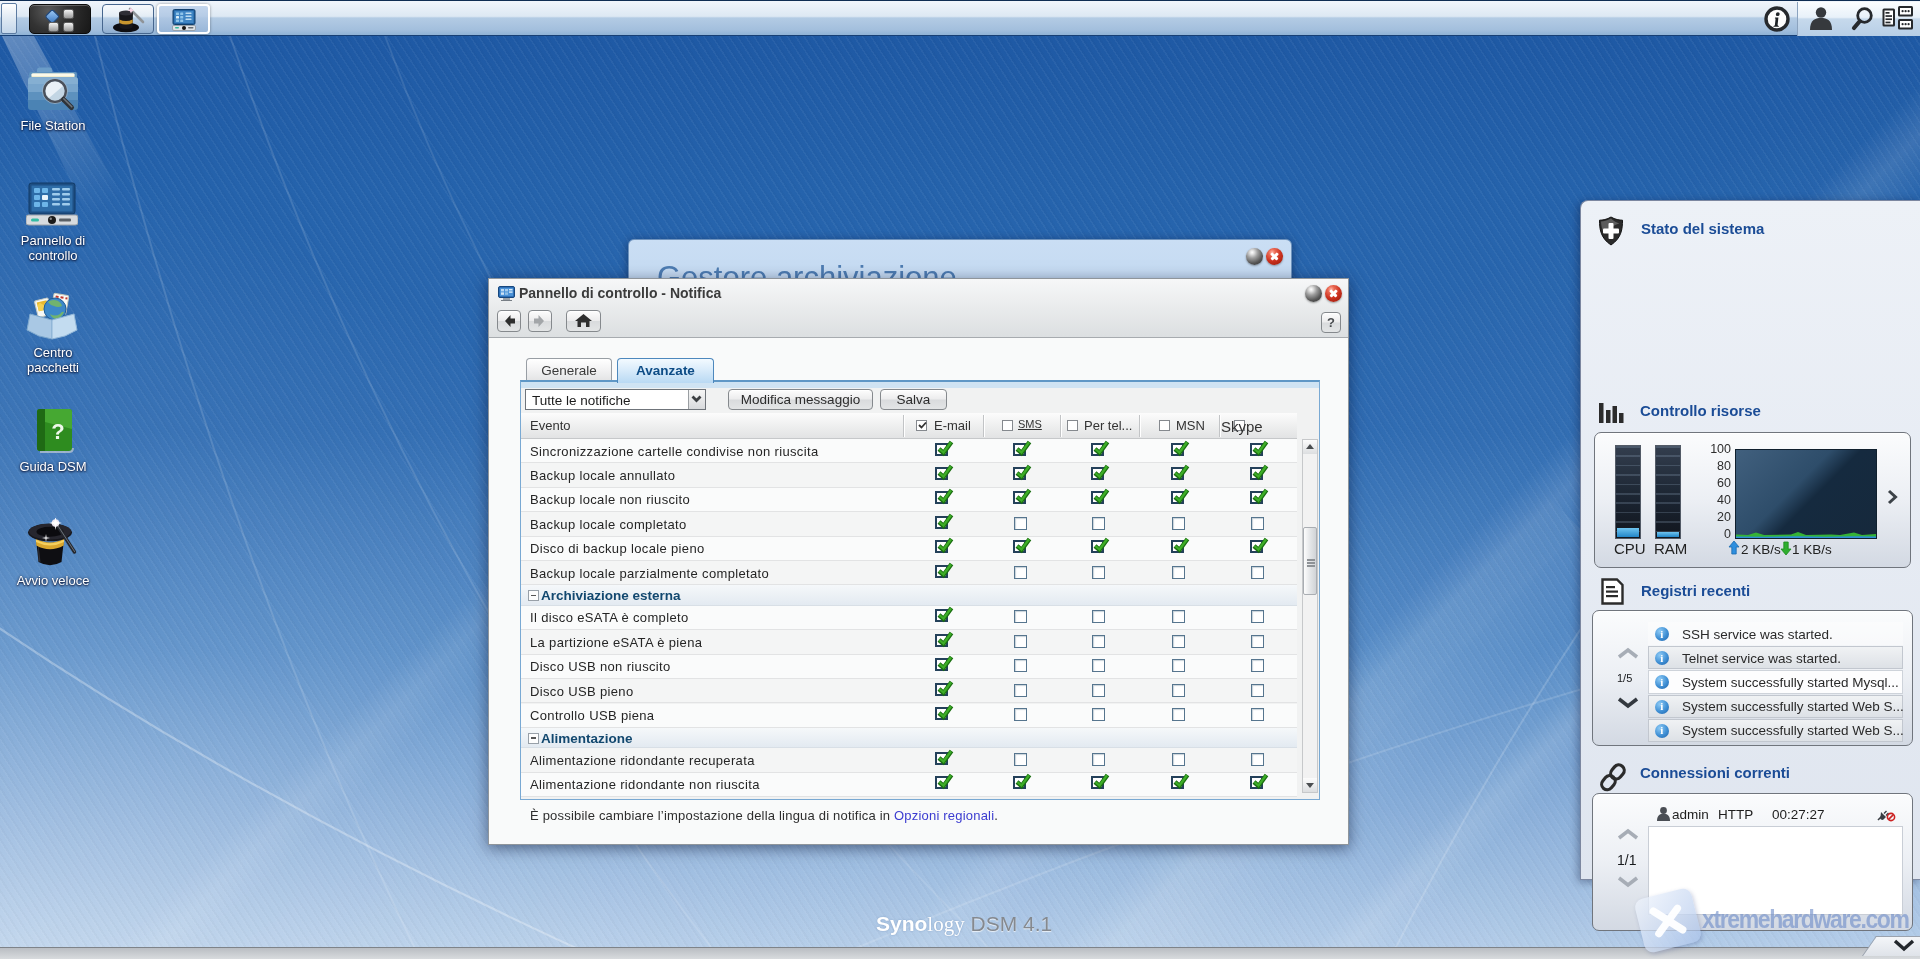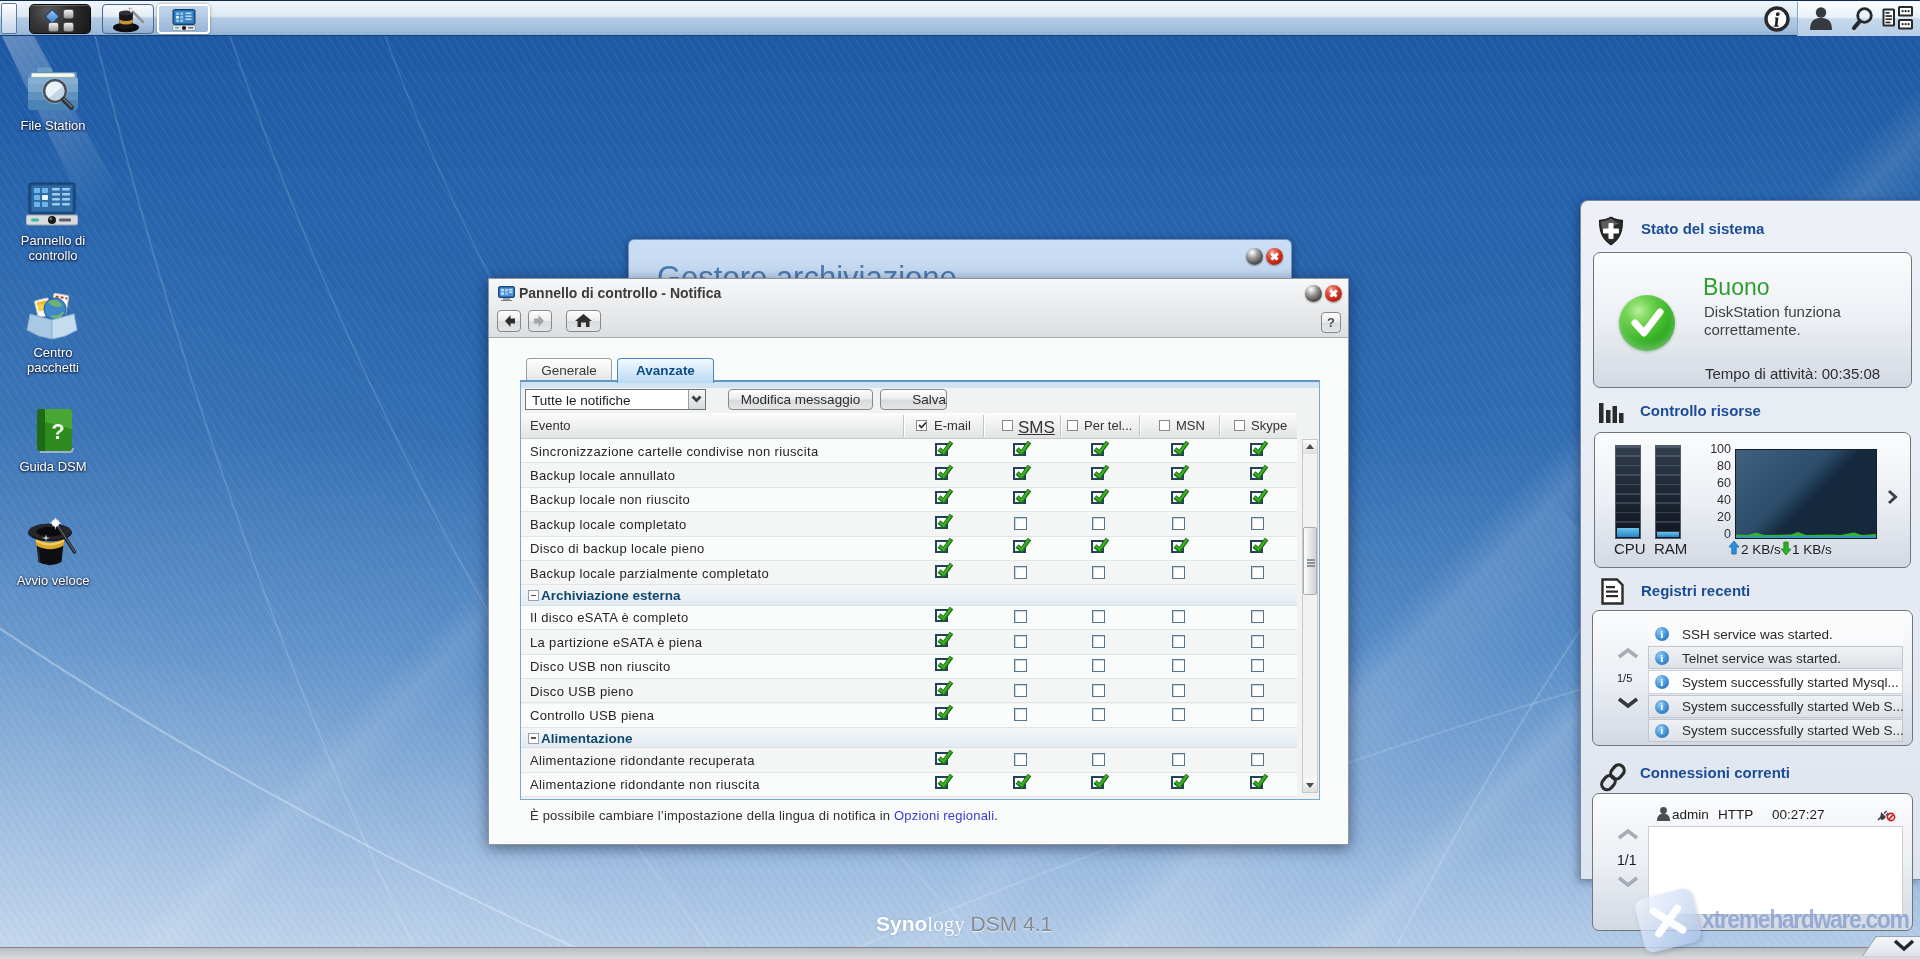--- a/index.html
+++ b/index.html
@@ -257,43 +257,43 @@
 
       <div class="abs" style="left:4px;top:7px;width:181px;height:21px;background:#fff;border:1px solid #6f747a;">
         <div class="txt" style="left:6px;top:2.5px;font-size:13.5px;color:#1c1c1c;">Tutte le notifiche</div>
         <div class="abs" style="right:0;top:0;width:17px;height:19px;background:linear-gradient(to bottom,#f6f6f6,#d8dadc);border-left:1px solid #9a9ea2;">
           <svg width="15" height="17" viewBox="0 0 15 17">
               <path d="M3.5 6.5 L7.5 10.5 L11.5 6.5" stroke="#3c3f42" stroke-width="2.8" fill="none"></path>
             </svg>
         </div>
       </div>
       <div class="tbtn" style="left:207px;top:7px;width:145px;height:21px;font-size:13.5px;color:#2c2c2c;text-align:center;line-height:20px;">Modifica messaggio</div>
-      <div class="tbtn" style="left:359px;top:7px;width:67px;height:21px;font-size:13.5px;color:#2c2c2c;text-align:right;line-height:20px;">Salva</div>
+      <div class="tbtn" style="left:359px;top:7px;width:67px;height:21px;font-size:13.5px;color:#2c2c2c;text-align:center;line-height:20px;">Salva</div>
 
       <div class="thead">
         <div class="txt" style="left:9px;top:5px;font-size:13px;color:#333;">Evento</div>
         <div class="sep" style="left:382px;"></div>
         <div class="sep" style="left:462px;"></div>
         <div class="sep" style="left:539px;"></div>
         <div class="sep" style="left:618px;"></div>
         <div class="sep" style="left:698px;"></div>
         <div class="hchk" style="left:395px;top:7px;">
             <svg style="position:absolute;left:0px;top:-1px;" width="11" height="11" viewBox="0 0 11 11">
               <path d="M2 5 L4.5 7.5 L9 2.5" stroke="#333" stroke-width="1.8" fill="none"></path>
             </svg>
           </div>
         <div class="txt" style="left:413px;top:5px;font-size:13px;color:#333;">E-mail</div>
         <div class="hchk" style="left:481px;top:7px;"></div>
-        <div class="txt" style="left:497px;top:5px;font-size:17px;color:#333;text-decoration:underline;">SMS</div>
+        <div class="txt" style="left:497px;top:5px;font-size:11px;color:#333;text-decoration:underline;">SMS</div>
         <div class="hchk" style="left:546px;top:7px;"></div>
         <div class="txt" style="left:563px;top:5px;font-size:13px;color:#333;">Per tel...</div>
         <div class="hchk" style="left:638px;top:7px;"></div>
         <div class="txt" style="left:655px;top:5px;font-size:13px;color:#333;">MSN</div>
         <div class="hchk" style="left:713px;top:7px;"></div>
-        <div class="txt" style="left:730px;top:5px;font-size:13px;color:#333;">Skype</div>
+        <div class="txt" style="left:700px;top:5px;font-size:15px;color:#333;">Skype</div>
       </div>
       <div id="tbody">
       <div class="trow" style="top:57.0px;background:#fafbfb;">
             <div class="lbl">Sincronizzazione cartelle condivise non riuscita</div>
             <div class="gchk" style="left:413.5px;top:3.5px;">
               <svg width="19" height="18" viewBox="0 0 19 18">
                 <path d="M4 10 L8.5 14 L16.5 3" stroke="#1a6e10" stroke-width="4.4" fill="none"></path>
                 <path d="M4.4 10 L8.5 13.5 L16 3.3" stroke="#3dad27" stroke-width="2.3" fill="none"></path>
               </svg>
             </div>
@@ -583,30 +583,20 @@
 
   <div id="panel" class="abs" style="left:1580px;top:200px;width:340px;height:680px;border-radius:8px 0 0 0;border:1px solid #7c87a0;border-right:none;background:linear-gradient(to bottom,#edf1f7,#dfe5ef);box-shadow:-2px 2px 9px rgba(0,10,40,.35);">
 
     <svg class="abs" style="left:17px;top:15px;" width="26" height="30" viewBox="0 0 26 30">
       <path d="M13 1 C9 3.5 4.5 4.2 1.5 4.2 C1.5 13 2.5 22 13 29 C23.5 22 24.5 13 24.5 4.2 C21.5 4.2 17 3.5 13 1 Z" fill="#2b2b2b" stroke="#111" stroke-width="1"></path>
       <path d="M13 2.5 C9.5 4.6 5.5 5.4 3 5.5 C3.2 9 3.8 13 5.5 16.5 C10 14 17 8 21.5 7.5 C19 7 15.5 5 13 2.5 Z" fill="#6e6e6e" opacity=".75"></path>
       <rect x="10.5" y="7" width="5" height="16" rx="1" fill="#fff"></rect>
         <rect x="5" y="12.5" width="16" height="5" rx="1" fill="#fff"></rect>
     </svg>
     <div class="txt phead" style="left:60px;top:19px;">Stato del sistema</div>
-    <div class="pcard" style="left:12px;top:51px;width:319px;height:136px;">
-      <div class="abs" style="left:25px;top:42px;width:56px;height:56px;border-radius:50%;background:radial-gradient(circle at 35% 28%,#b8f09a 0%,#6fd24f 25%,#2eae1f 60%,#1d8c12 100%);box-shadow:inset 0 -4px 8px rgba(255,255,255,.35),0 1px 3px rgba(0,60,0,.3);">
-        <svg width="56" height="56" viewBox="0 0 56 56">
-            <path d="M16 28 L25 38 L41 17" stroke="#fff" stroke-width="7" fill="none" stroke-linecap="round" stroke-linejoin="round"></path>
-          </svg>
-      </div>
-      <div class="txt" style="left:109px;top:21px;font-size:23px;color:#2e9e2e;">Buono</div>
-      <div class="txt" style="left:110px;top:50px;font-size:15px;color:#3f3f3f;line-height:18px;white-space:normal;width:180px;">DiskStation funziona correttamente.</div>
-      <div class="txt" style="left:111px;top:112px;font-size:15px;color:#2e2e2e;">Tempo di attività: 00:35:08</div>
-    </div>
 
     <svg class="abs" style="left:18px;top:200px;" width="28" height="24" viewBox="0 0 28 24">
       <rect x="0" y="2" width="4.5" height="20" fill="#2b2b2b"></rect>
       <rect x="7" y="9" width="4.5" height="13" fill="#2b2b2b"></rect>
       <rect x="13.5" y="5" width="4.5" height="17" fill="#2b2b2b"></rect>
       <rect x="20" y="12" width="4.5" height="10" fill="#2b2b2b"></rect>
     </svg>
     <div class="txt phead" style="left:59px;top:201px;">Controllo risorse</div>
     <div class="pcard" style="left:13px;top:231px;width:317px;height:136px;">
       <div class="gauge abs" style="left:20px;top:12px;">

